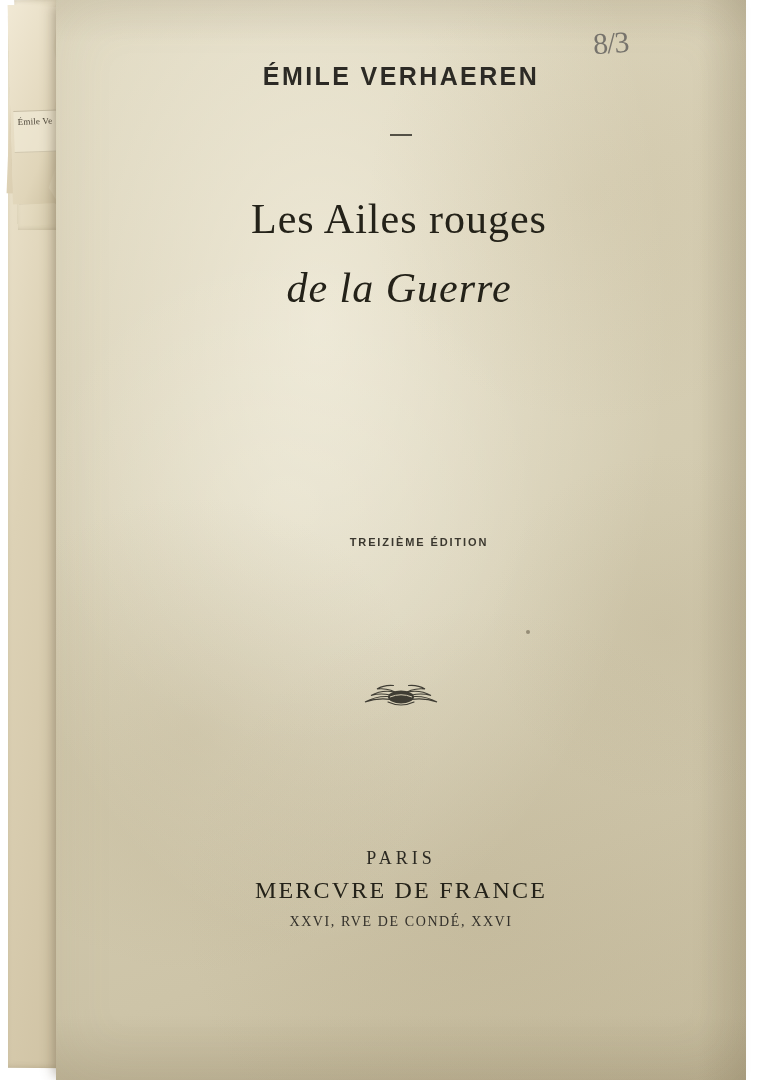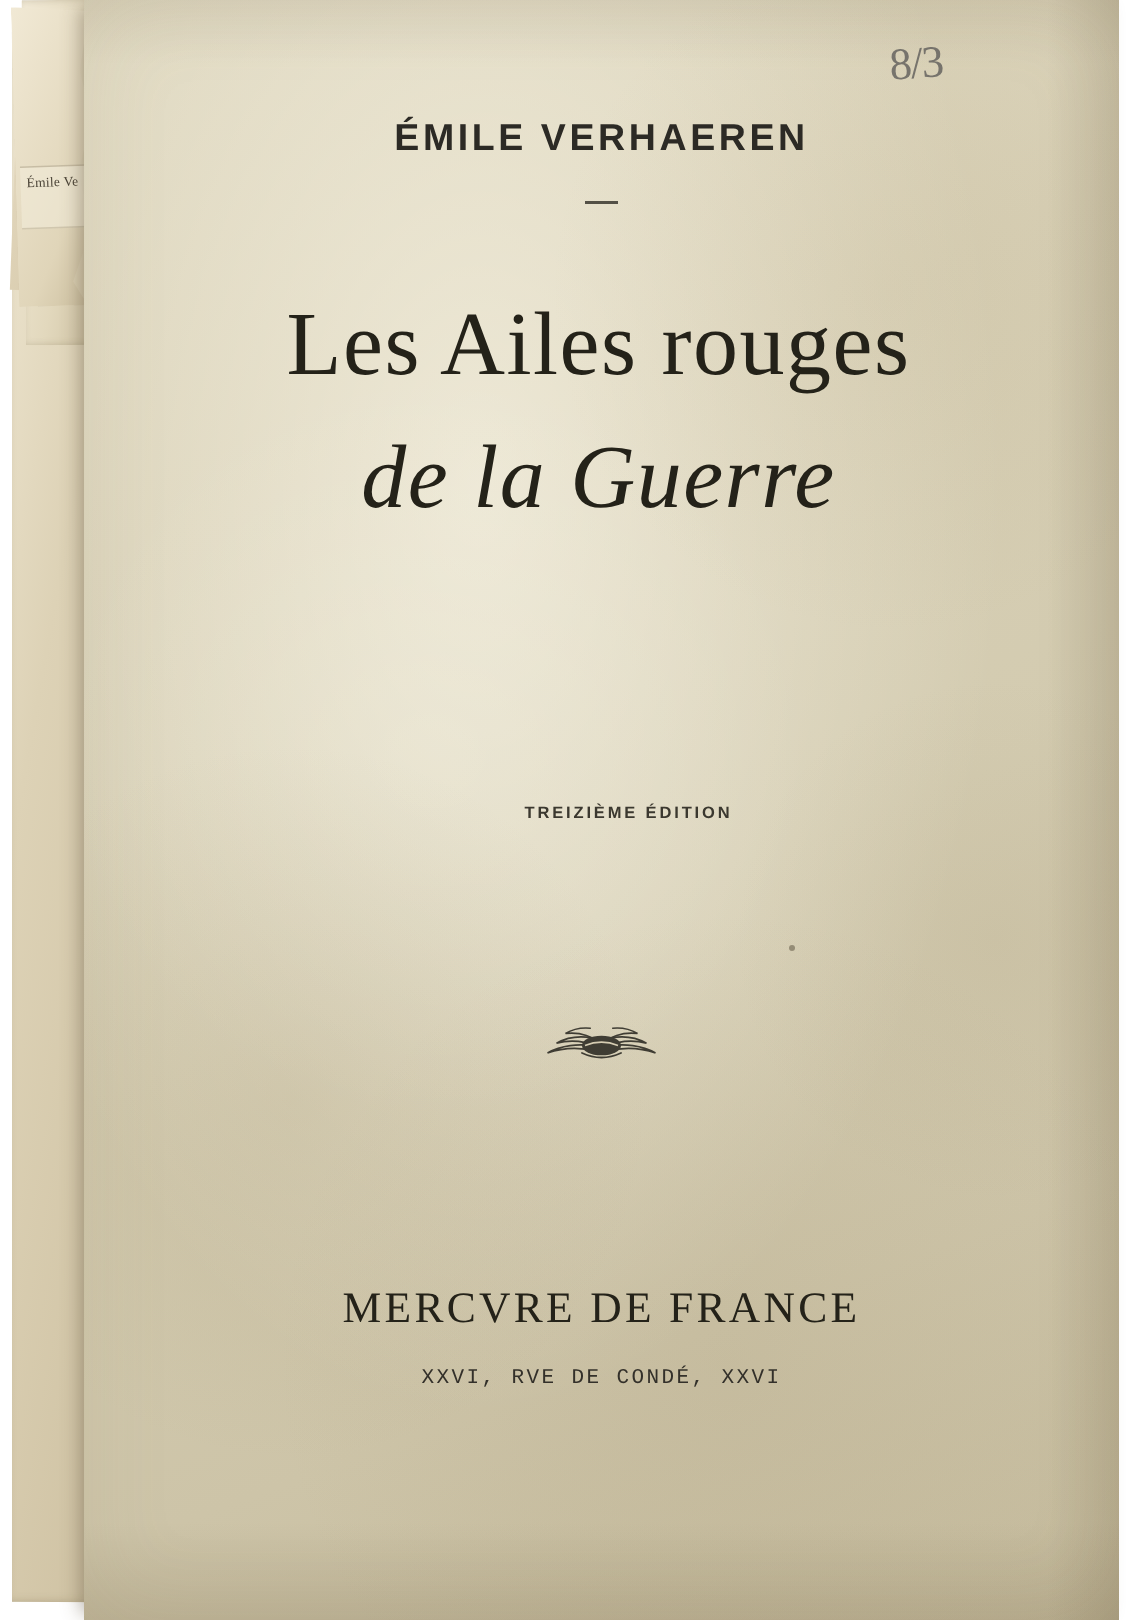--- a/index.html
+++ b/index.html
@@ -144,21 +144,21 @@
     color: #5c5a58;
     transform: rotate(-4deg);
     opacity: 0.78;
     letter-spacing: -1px;
   }
 
   .author {
     position: absolute;
     left: 0;
     right: 0;
-    top: 78px;
+    top: 62px;
     font-family: "Liberation Sans", sans-serif;
     font-weight: bold;
     font-size: 25px;
     letter-spacing: 2.4px;
     color: #2c2a25;
   }
 
   .rule-short {
     position: absolute;
     left: 50%;
@@ -169,21 +169,21 @@
     background: #3a372f;
     opacity: 0.85;
   }
 
   .title {
     position: absolute;
     left: 0;
     right: 4px;
     top: 196px;
     font-family: "Liberation Serif", serif;
-    font-size: 60px;
+    font-size: 42px;
     line-height: 1.12;
     letter-spacing: 1px;
     color: #242219;
     font-weight: normal;
   }
   .title .line1 { display: block; }
   .title .line2 { display: block; margin-top: 22px; font-style: italic; }
 
   .subtitle {
     position: absolute;
@@ -228,33 +228,33 @@
   }
   .imprint .city {
     font-family: "Liberation Serif", serif;
     font-size: 18px;
     letter-spacing: 4px;
     color: #2b2922;
     display: block;
   }
   .imprint .publisher {
     font-family: "Liberation Serif", serif;
-    font-size: 29px;
+    font-size: 24px;
     letter-spacing: 2.2px;
     color: #242219;
     display: block;
     margin-top: 8px;
   }
   .imprint .address {
-    font-family: Liberation Mono, monospace;
+    font-family: Liberation Serif, serif;
     font-size: 14px;
     letter-spacing: 1.6px;
     color: #33302a;
     display: block;
-    margin-top: 22px;
+    margin-top: 10px;
   }
 
   
   .speck {
     position: absolute;
     left: 470px;
     top: 630px;
     width: 4px;
     height: 4px;
     border-radius: 50%;
@@ -310,19 +310,20 @@
           <g fill="none" stroke="#d5ccb2" stroke-width="2">
             <path d="M88 50 q22 -9 44 0"></path>
           </g>
           <g fill="none" stroke="#2b2922" stroke-width="2.4" stroke-linecap="round">
             <path d="M84 60 q26 12 52 0"></path>
           </g>
         </svg>
       </div>
 
       <div class="imprint">
+        <span class="city">PARIS</span>
         <span class="publisher">MERCVRE DE FRANCE</span>
         <span class="address">XXVI, RVE DE CONDÉ, XXVI</span>
       </div>
 
     </div>
   </div>
 </div>
 
 </body></html>

